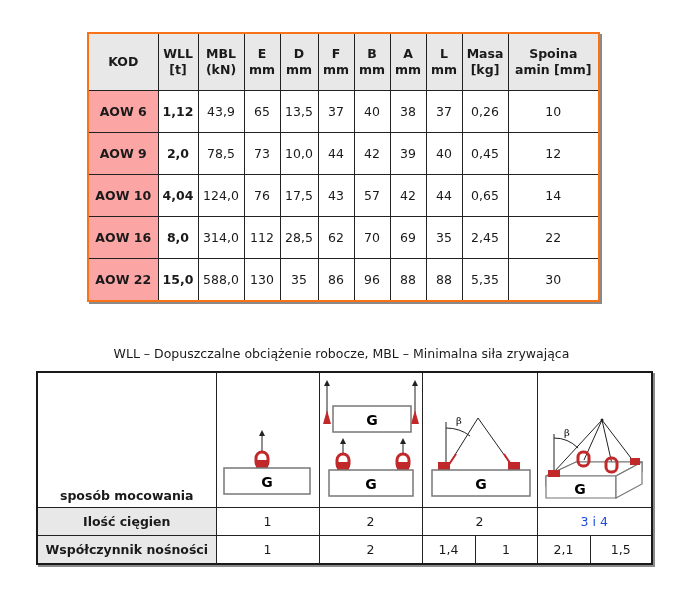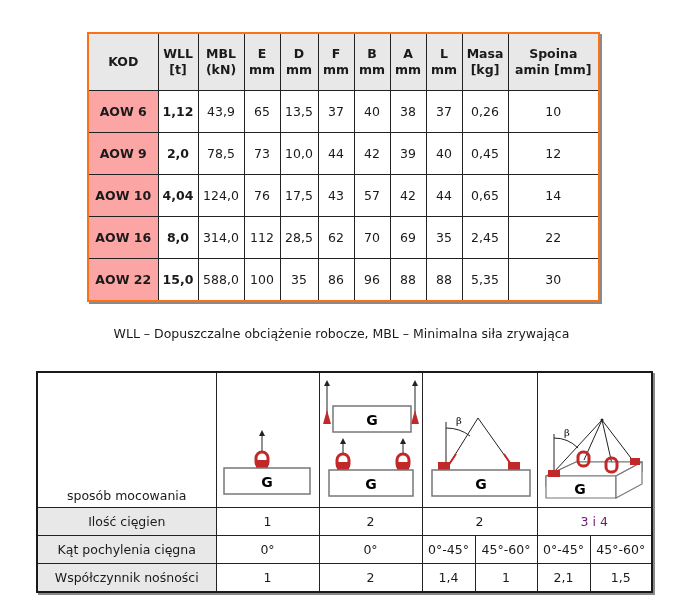--- a/index.html
+++ b/index.html
@@ -6,25 +6,25 @@
   body { width: 683px; height: 610px; position: relative; overflow: hidden;
          font-family: "DejaVu Sans", "Liberation Sans", sans-serif; color: #1a1a1a; }
   table { border-collapse: collapse; }
   .t1 { position: absolute; left: 87px; top: 32px; border: 2px solid #f97316;
         box-shadow: 2px 2px 0 #8a8a8a; }
   .t1 td, .t1 th { border: 1px solid #222; text-align: center; padding: 0; font-size: 12.5px; }
   .t1 th { background: #e8e8e8; font-weight: bold; height: 56px; line-height: 16px; font-size: 12.5px; }
   .t1 td { height: 41px; background: #fff; }
   .t1 td.kod { background: #fca5a5; font-weight: bold; }
   .t1 td.wll { font-weight: bold; }
-  .caption { position: absolute; left: 0; width: 683px; top: 326px; text-align: center; font-size: 12.5px; color: #1a1a1a; }
+  .caption { position: absolute; left: 0; width: 683px; top: 346px; text-align: center; font-size: 12.5px; color: #1a1a1a; }
   .t2 { position: absolute; left: 36px; top: 371px; border: 2px solid #1a1a1a;
         box-shadow: 2px 2px 0 #8a8a8a; }
   .t2 td { border: 1px solid #222; text-align: center; padding: 0; font-size: 12.5px; }
-  .t2 td.lbl { background: #e8e8e8; font-weight: normal; margin-left: 48px; }
+  .t2 td.lbl { background: #e8e8e8; font-weight: bold; margin-left: 48px; }
   .t2 tr.pic td { height: 130px; vertical-align: middle; background:#fff; }
   .t2 tr.pic td.lbl { vertical-align: bottom; padding-bottom: 4px; }
   .t2 tr.r td { height: 27px; }
   svg { display: block; margin: 0 auto; }
 </style>
 </head>
 <body>
 
 <table class="t1">
   <colgroup>
@@ -105,21 +105,21 @@
         <td>70</td>
         <td>69</td>
         <td>35</td>
         <td>2,45</td>
         <td>22</td>
       </tr>
       <tr>
         <td class="kod">AOW 22</td>
         <td class="wll">15,0</td>
         <td>588,0</td>
-        <td>100</td>
+        <td>130</td>
         <td>35</td>
         <td>86</td>
         <td>96</td>
         <td>88</td>
         <td>88</td>
         <td>5,35</td>
         <td>30</td>
       </tr>
     </tbody>
 </table>
@@ -206,30 +206,21 @@
         <rect x="68" y="82" width="11" height="14" rx="5" fill="none" stroke="#c0282a" stroke-width="3"></rect>
         <text x="42" y="118" font-family="DejaVu Sans, sans-serif" font-weight="bold" font-size="14" text-anchor="middle">G</text>
       </svg>
     </td>
   </tr>
   <tr class="r">
     <td class="lbl">Ilość cięgien</td>
     <td>1</td>
     <td>2</td>
     <td colspan="2">2</td>
-    <td colspan="2" style="color:#701a75">3 i 4</td>
-  </tr>
-  <tr class="r">
-    <td class="lbl">Kąt pochylenia cięgna</td>
-    <td>0°</td>
-    <td>0°</td>
-    <td>0°-45°</td>
-    <td>45°-60°</td>
-    <td>0°-45°</td>
-    <td>45°-60°</td>
+    <td colspan="2" style="color:#1d4ed8">3 i 4</td>
   </tr>
   <tr class="r">
     <td class="lbl">Współczynnik nośności</td>
     <td>1</td>
     <td>2</td>
     <td>1,4</td>
     <td>1</td>
     <td>2,1</td>
     <td>1,5</td>
   </tr>

